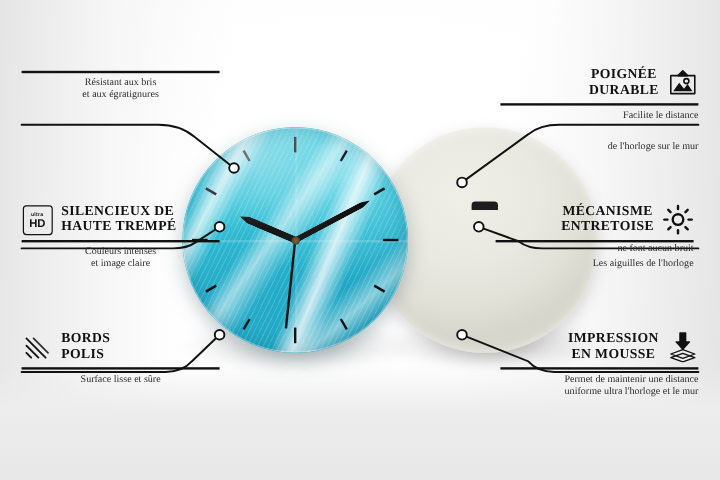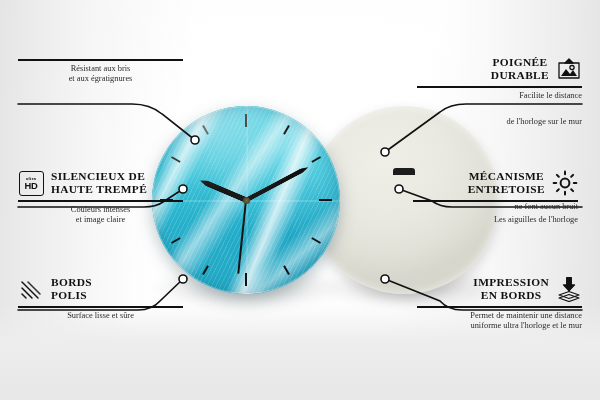--- a/index.html
+++ b/index.html
@@ -290,21 +290,21 @@
     </div>
     <div class="co-rule" style="width:165px;"></div>
     <div class="co-desc" style="margin-top:0">ne font aucun bruit</div>
     <div class="co-desc">Les aiguilles de l'horloge</div>
   </div>
 
   <div class="callout right" style="left:417px;top:276px;width:165px;">
     <div class="co-head">
       <span>
         <span class="co-title" style="display:block">IMPRESSION</span>
-        <span class="co-title" style="display:block">EN BORDS</span>
+        <span class="co-title" style="display:block">EN MOUSSE</span>
       </span>
       <span class="ico">
         <svg width="26" height="26" viewBox="0 0 26 26">
           <g fill="#111" stroke="#111" stroke-width="1.1" stroke-linejoin="round">
             <path d="M10.6 1.5 h4.8 v7.4 h3.2 L13 15 L7.4 8.9 h3.2 Z"></path>
             <path d="M13 15.4 L23 19 L13 22.6 L3 19 Z" fill="none"></path>
             <path d="M13 18.4 L23 22 L13 25.6 L3 22 Z" fill="none"></path>
           </g>
         </svg>
       </span>

